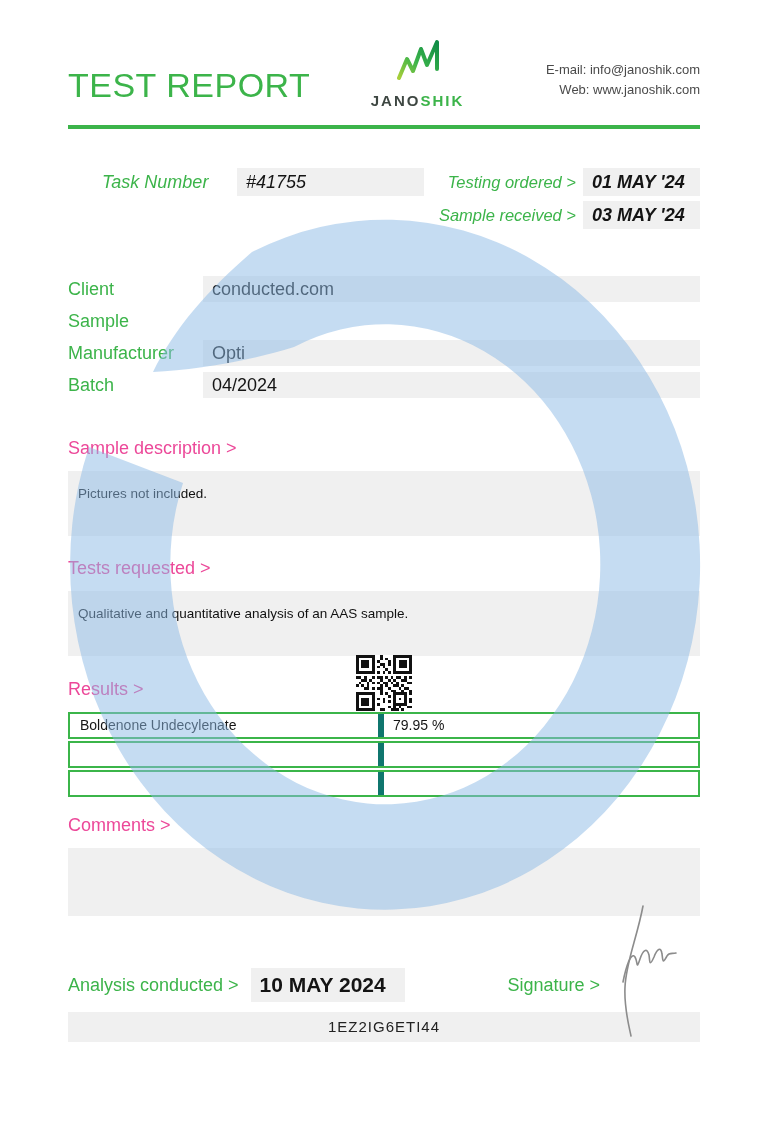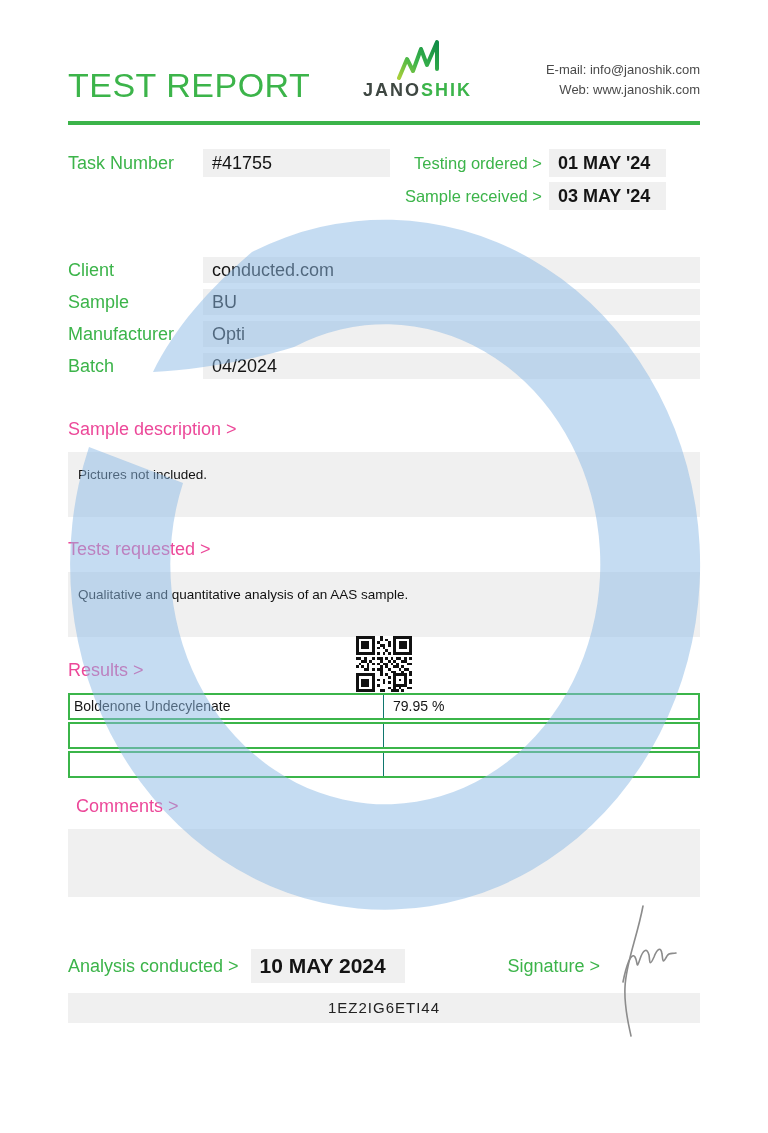--- a/index.html
+++ b/index.html
@@ -9,28 +9,28 @@
     background:#fff; overflow:hidden;
     font-family:"Liberation Sans", sans-serif; color:#151515;border-radius:22px;
   }
   .content { position:relative; z-index:1; padding:0 68px; }
 
   
   .header { display:flex; align-items:flex-start; padding-top:36px; }
   .page-title { width:262px; font-size:34px; letter-spacing:.5px; color:#3cb44a; padding-top:30px; font-weight:400; }
   .logo { flex:1; text-align:center; }
   .logo svg { display:block; margin:2px auto 0; }
-  .logo-text { font-size:18px; font-weight:bold; letter-spacing:2px; margin-top:0; }
+  .logo-text { font-size:15px; font-weight:bold; letter-spacing:2px; margin-top:12px; }
   .logo-dark { color:#3e4742; }
   .logo-green { color:#3cb44a; }
   .contact { width:195px; text-align:right; font-size:13px; line-height:20px; color:#4a4a4a; padding-top:24px; }
   .rule { height:4px; background:#3cb44a; margin-top:16px; }
 
   
-  .task-row { margin-top:24px; display:flex; justify-content:flex-start; }
+  .task-row { margin-top:39px; display:flex; justify-content:flex-end;font-style:italic; }
   .g-label { color:#3cb44a; font-size:18px; line-height:28px; white-space:nowrap; }
   .task-left { display:flex; }
   .task-left .g-label { width:135px; }
   .field { background:#f0f0f0; font-size:18px; line-height:28px; height:28px; padding-left:9px; color:#141414; }
   .task-value { width:187px; }
   .dates-col .date-row { display:flex; margin-bottom:5px; }
   .dates-col .g-label { font-size:16.5px; width:152px; text-align:right; margin-right:7px; }
   .date-value { width:117px; font-weight:bold; }
 
   
@@ -44,25 +44,25 @@
   .h-sample { margin-top:40px; }
   .box { background:#f0f0f0; font-size:13.5px; color:#111; padding:15px 10px; margin-top:12px; }
   .box-sample, .box-tests { height:65px; }
   .h-tests { margin-top:22px; }
 
   
   .results-header { position:relative; height:56px; }
   .results-header .section-heading { position:absolute; left:0; bottom:12px; }
   .qr { position:absolute; left:50%; transform:translateX(-50%); bottom:1px; width:56px; height:56px; }
   .result-row { display:flex; border:2px solid #3bb54a; height:27px; margin-bottom:2px; background:#fff; }
-  .result-name { width:50%; border-right:1px solid #0f766e; font-size:14px; line-height:23px; padding-left:4px; }
+  .result-name { width:50%; border-right:6px solid #0f766e; font-size:14px; line-height:23px; padding-left:10px; }
   .result-value { flex:1; font-size:14px; line-height:23px; padding-left:9px; }
 
   
-  .h-comments { margin-top:18px;margin-left:8px; }
+  .h-comments { margin-top:18px; }
   .box-comments { height:68px; }
 
   
   .footer-row { margin-top:52px; display:flex; align-items:center; }
   .analysis-value { margin-left:12px; width:154px; height:34px; line-height:34px; font-size:21px; font-weight:bold; }
   .sig-label { margin-left:auto; margin-right:100px; }
   .signature { position:absolute; left:598px; top:886px; z-index:2; }
 
   .verify-line { margin-top:74px; color:#3cb44a; font-size:19px; white-space:nowrap; }
   .key-field { margin-top:10px; height:30px; line-height:30px; background:#f0f0f0; text-align:center;
@@ -122,21 +122,20 @@
       </div>
     </div>
 
     <div class="details">
       <div class="detail-row">
         <div class="g-label">Client</div>
         <div class="field">conducted.com</div>
       </div>
       <div class="detail-row">
         <div class="g-label">Sample</div>
-        <div class="field">BU</div>
       </div>
       <div class="detail-row">
         <div class="g-label">Manufacturer</div>
         <div class="field">Opti</div>
       </div>
       <div class="detail-row">
         <div class="g-label">Batch</div>
         <div class="field">04/2024</div>
       </div>
     </div>

